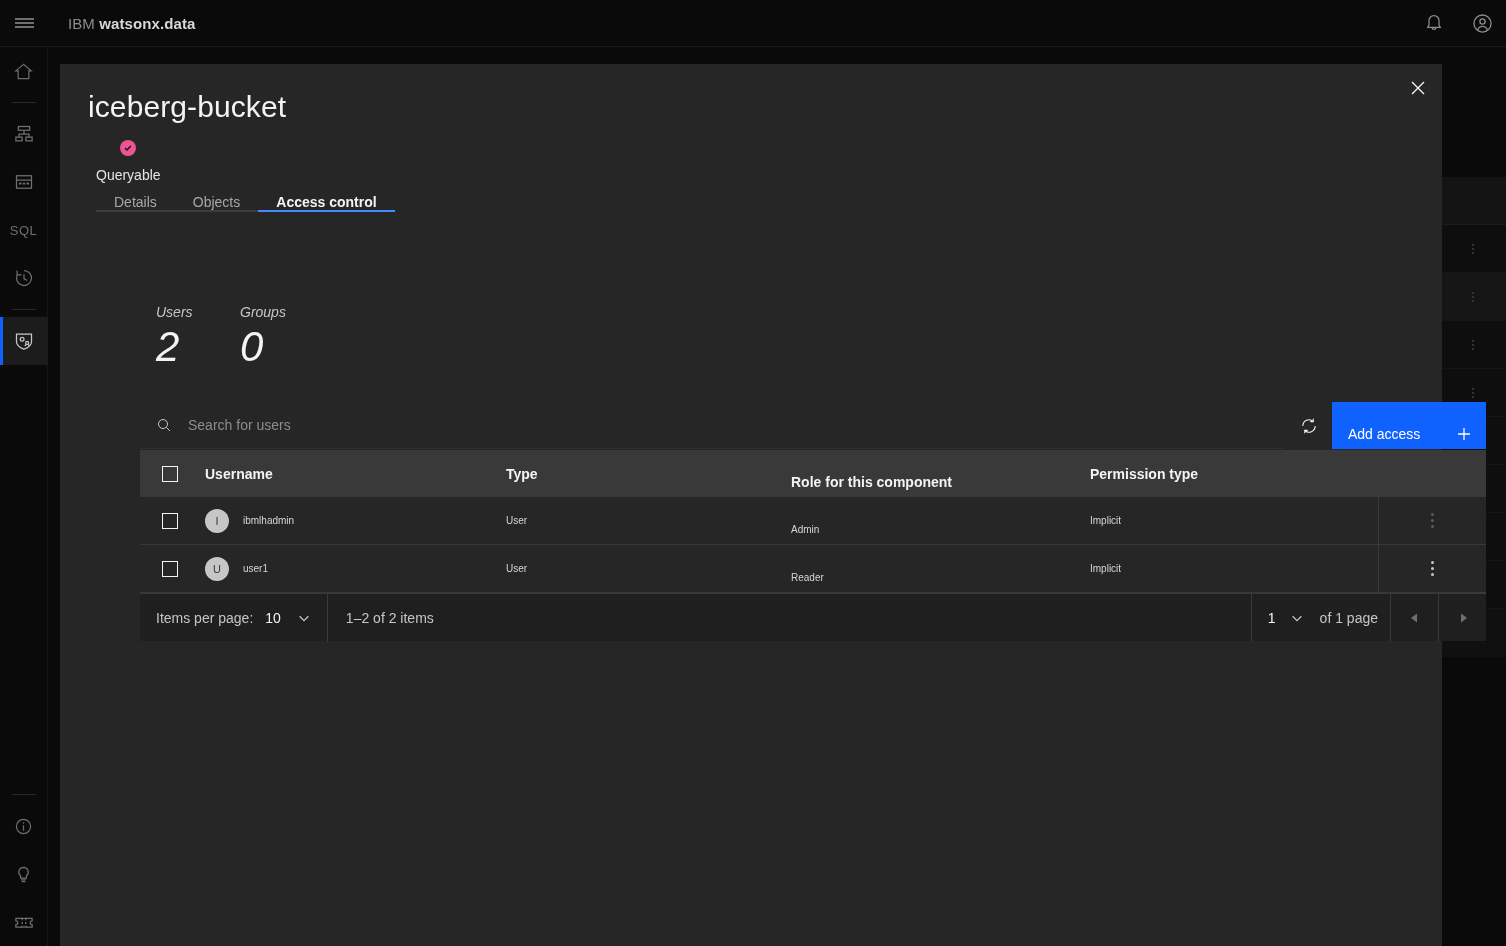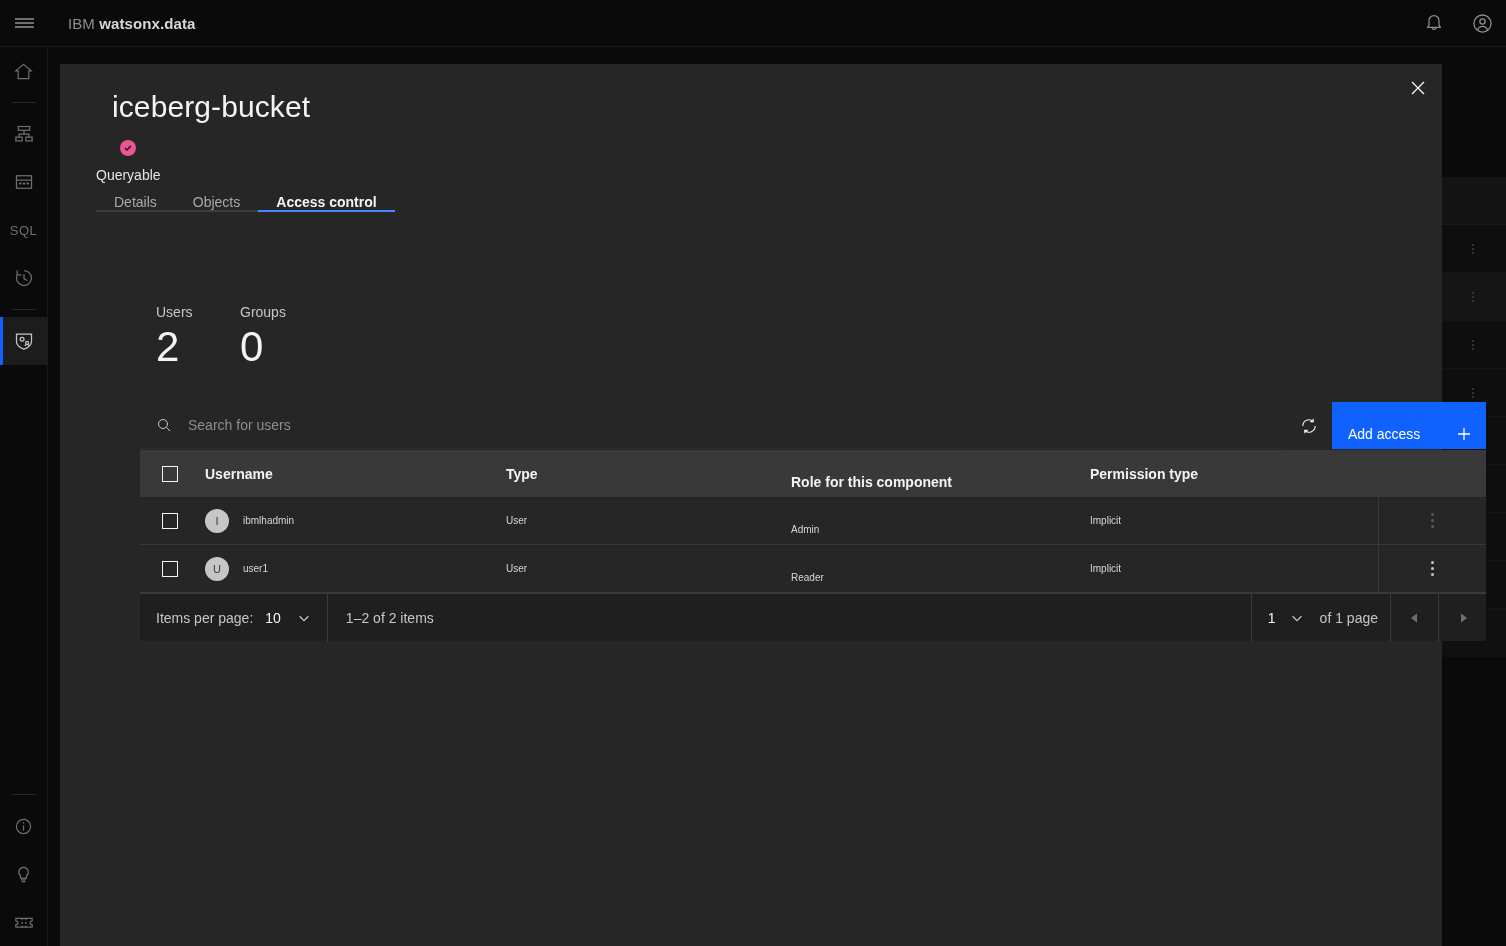--- a/index.html
+++ b/index.html
@@ -68,21 +68,21 @@
   .panel {
     position: absolute; left: 60px; top: 64px; width: 1382px; height: 882px;
     background: #262626;
   }
   .panel-header { position: relative; height: 148px; background: #262626; }
   .panel-close {
     position: absolute; right: 0; top: 0; width: 48px; height: 48px;
     display: flex; align-items: center; justify-content: center; cursor: pointer;
   }
   .panel-title {
-    position: absolute; left: 52px; top: 26px;
+    position: absolute; left: 28px; top: 26px;
     font-size: 30px; font-weight: 400; color: #f4f4f4; letter-spacing: .1px;
   }
   .status-row {
     position: absolute; left: 36px; top: 76px; display: flex; align-items: center; gap: 11px; flex-direction: column;
   }
   .status-icon {
     width: 16px; height: 16px; border-radius: 50%; background: #ee5396;
     display: flex; align-items: center; justify-content: center;
   }
   .status-text { font-size: 14px; color: #e4e4e4; }
@@ -96,21 +96,21 @@
     font-size: 14px; color: #a8a8a8; border-bottom: 2px solid #3d3d3d; cursor: pointer;
   }
   .tab.active { color: #f4f4f4; font-weight: 700; border-bottom: 2px solid #4589ff; }
   .tabs-rest {
     position: absolute; left: 36px; top: 112px; height: 36px; width: 1310px;
     border-bottom: 2px solid #3d3d3d; z-index: -1;
   }
 
   
   .counts { position: absolute; left: 96px; top: 240px; display: flex; gap: 0; }
-  .count-block { width: 84px; }
+  .count-block { width: 84px; font-style: italic; }
   .count-label { font-size: 14px; color: #c6c6c6; margin-bottom: 6px; }
   .count-value { font-size: 42px; font-weight: 300; color: #f4f4f4; line-height: 1; }
 
   
   .toolbar {
     position: absolute; left: 80px; top: 338px; width: 1346px; height: 47px;
     display: flex; align-items: center; background: #262626;
   }
   .search-wrap {
     flex: 1; height: 47px; display: flex; align-items: center; gap: 16px;

